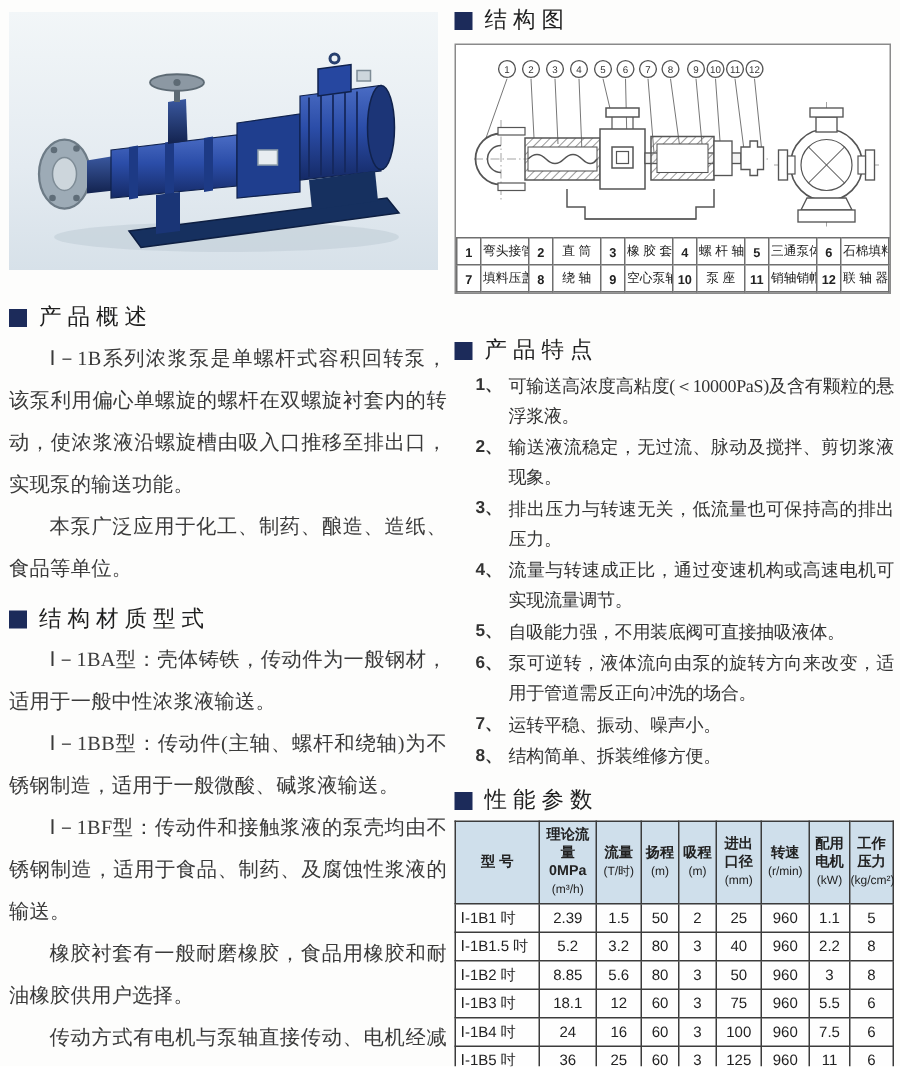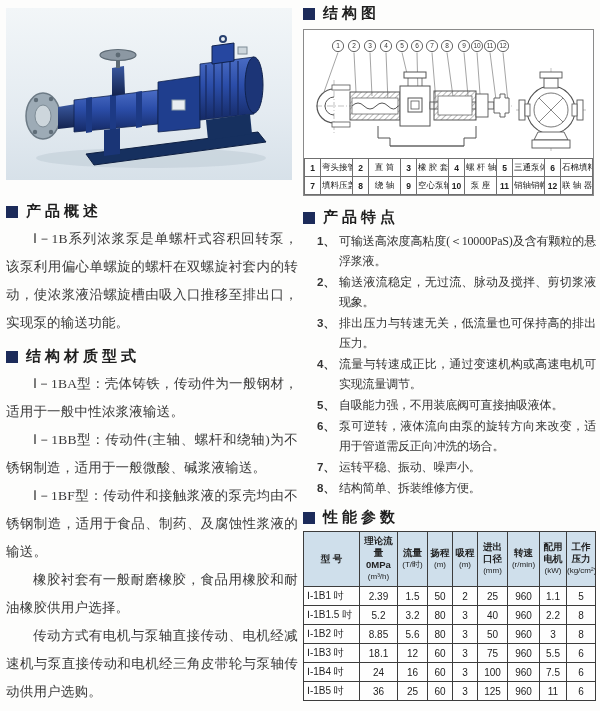--- a/index.html
+++ b/index.html
@@ -2,21 +2,21 @@
 <html><head>
 <meta charset="utf-8">
 <style>
   html,body{margin:0;padding:0;background:#ffffff;}
   #page{position:relative;width:600px;height:711px;background:#fdfdfc;overflow:hidden;
         font-family:"Liberation Serif",serif;color:#333;}
   .col-left{position:absolute;left:6px;top:0;width:292px;}
   .col-right{position:absolute;left:303px;top:0;width:293px;}
 
   .sec-head{display:flex;align-items:center;gap:8px;margin:0 0 4px 0;
-            font-family:"Liberation Sans",sans-serif;font-weight:bold;
+            font-family:"Liberation Sans",sans-serif;font-weight:normal;
             font-size:15px;letter-spacing:4px;color:#1e1e1e;}
   .sec-head .sq{display:inline-block;width:12px;height:12px;background:#1c2b5a;flex:0 0 auto;}
 
   
   .photo{width:286px;height:172px;margin-top:8px;overflow:hidden;}
 
   
   .para{font-size:13.5px;line-height:28px;text-align:justify;text-indent:2em;
         margin:0;color:#3a3a3a;letter-spacing:0.2px;}
   .h-overview{margin-top:22px;}
@@ -25,21 +25,21 @@
   
   .diagram-box{margin-top:6px;border:1px solid #8a8a8a;background:#fff;width:289px;}
   .diagram-box svg{display:block;}
   .parts-table{width:100%;border-collapse:collapse;table-layout:fixed;
                font-family:"Liberation Sans",sans-serif;font-size:8.5px;color:#222;}
   .parts-table td{border:1px solid #6f6f6f;text-align:center;height:17px;
                   overflow:hidden;white-space:nowrap;padding:0 1px;}
   .parts-table td.pno{width:13px;font-weight:bold;}
 
   
-  .h-features{margin-top:12px;}
+  .h-features{margin-top:28px;}
   .features{margin-top:4px;padding-left:14px;}
   .feat{display:flex;font-size:12px;line-height:20px;color:#333;margin-bottom:1px;}
   .fno{flex:0 0 22px;font-weight:bold;font-family:"Liberation Sans",sans-serif;font-size:11.5px;}
   .ftx{flex:1;text-align:justify;letter-spacing:-0.2px;}
 
   
   .h-perf{margin-top:10px;}
   .perf-table{margin-top:4px;width:292px;border-collapse:collapse;table-layout:fixed;
               font-family:"Liberation Sans",sans-serif;color:#222;}
   .perf-table th,.perf-table td{border:1px solid #3c3c3c;text-align:center;padding:0;}
@@ -115,20 +115,21 @@
         <polygon points="98,122 114,120 114,146 98,148" fill="#1a3576"></polygon>
         <polygon points="200,112 244,106 246,126 202,132" fill="#16305f"></polygon>
       </svg>
     </div>
 
     <h2 class="sec-head h-overview">
       <span class="sq"></span>
       <span>产品概述</span>
     </h2>
     <p class="para">Ⅰ－1B系列浓浆泵是单螺杆式容积回转泵，该泵利用偏心单螺旋的螺杆在双螺旋衬套内的转动，使浓浆液沿螺旋槽由吸入口推移至排出口，实现泵的输送功能。</p>
+    <p class="para">本泵广泛应用于化工、制药、酿造、造纸、食品等单位。</p>
 
     <h2 class="sec-head h-material">
       <span class="sq"></span>
       <span>结构材质型式</span>
     </h2>
     <p class="para">Ⅰ－1BA型：壳体铸铁，传动件为一般钢材，适用于一般中性浓浆液输送。</p>
     <p class="para">Ⅰ－1BB型：传动件(主轴、螺杆和绕轴)为不锈钢制造，适用于一般微酸、碱浆液输送。</p>
     <p class="para">Ⅰ－1BF型：传动件和接触浆液的泵壳均由不锈钢制造，适用于食品、制药、及腐蚀性浆液的输送。</p>
     <p class="para">橡胶衬套有一般耐磨橡胶，食品用橡胶和耐油橡胶供用户选择。</p>
     <p class="para">传动方式有电机与泵轴直接传动、电机经减速机与泵直接传动和电机经三角皮带轮与泵轴传动供用户选购。</p>

